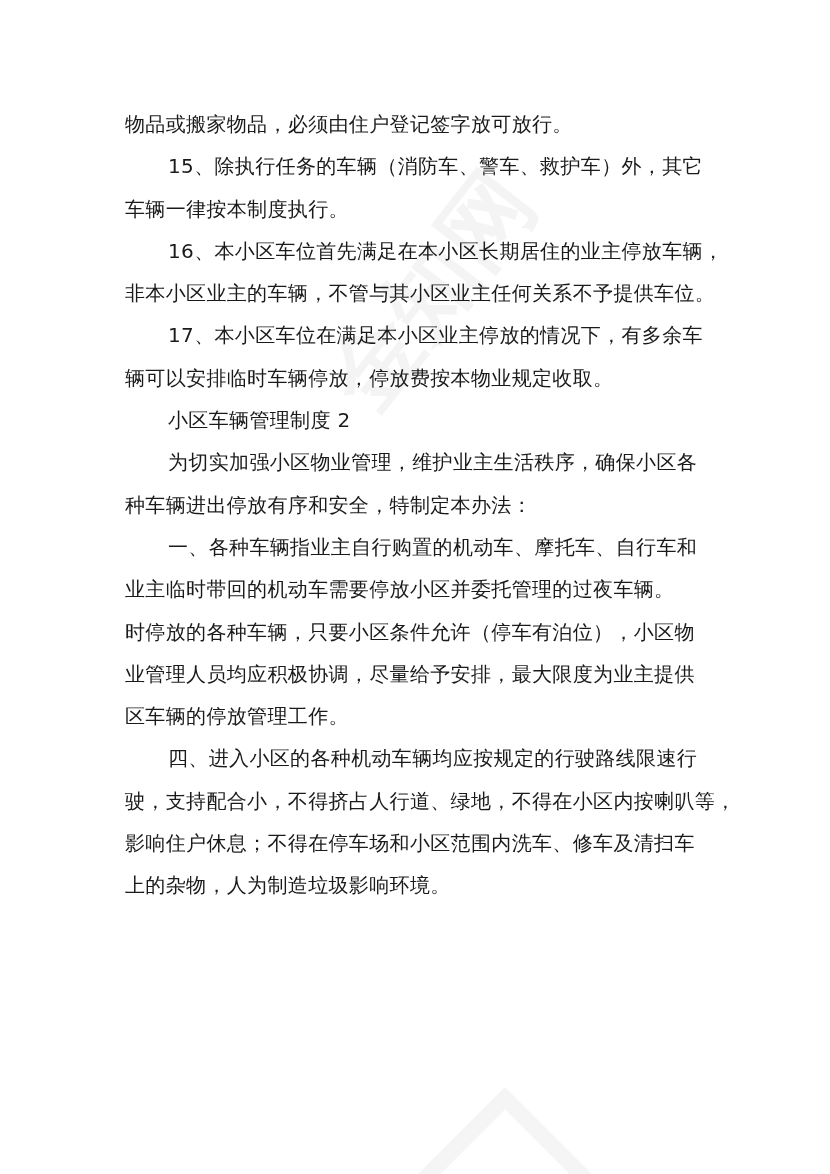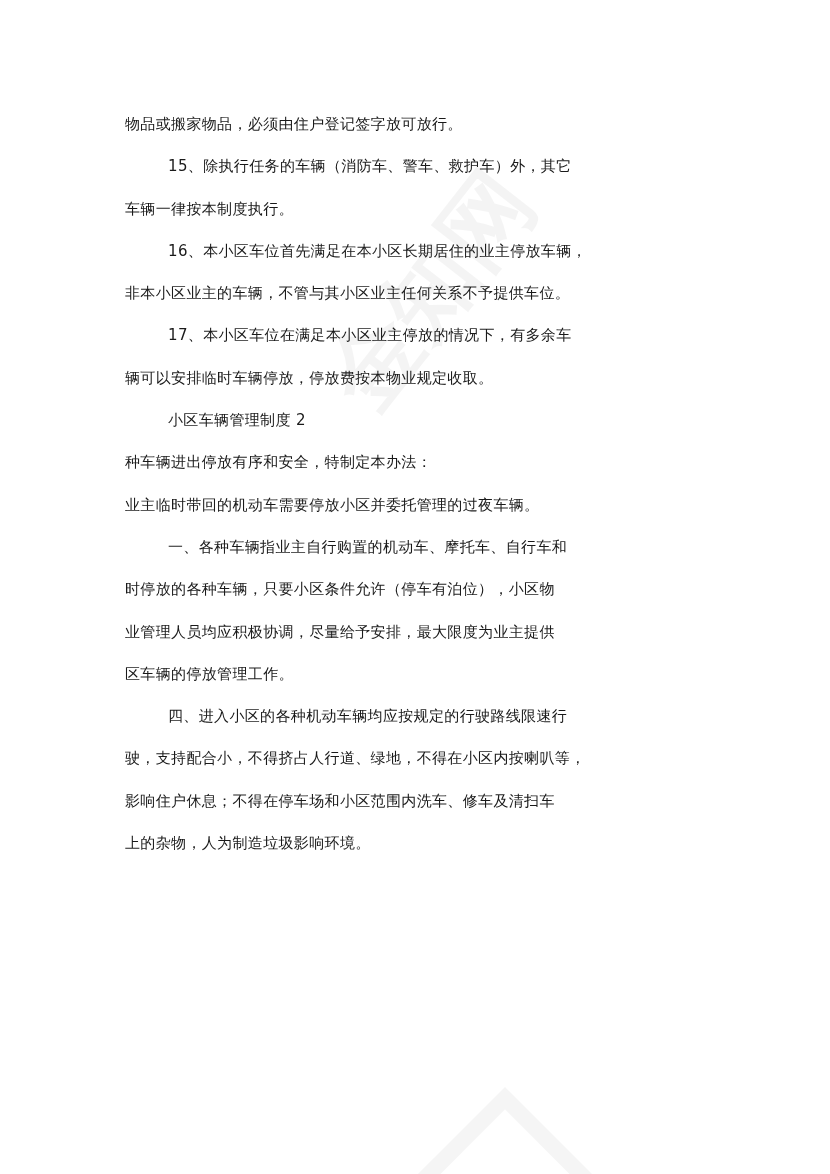--- a/index.html
+++ b/index.html
@@ -22,21 +22,21 @@
     height: 1174px;
     background: #ffffff;
   }
   .content {
     position: absolute;
     left: 125px;
     top: 103px;
     width: 585px;
   }
   .line {
-    font-size: 15px;
+    font-size: 20px;
     line-height: 42.3px;
     height: 42.3px;
     white-space: nowrap;
     letter-spacing: 0.35px;
   }
   .indent {
     padding-left: 43px;
   }
   .watermark {
     position: absolute;
@@ -73,23 +73,24 @@
 
   <div class="content">
     <div class="line">物品或搬家物品，必须由住户登记签字放可放行。</div>
     <div class="line indent">15、除执行任务的车辆（消防车、警车、救护车）外，其它</div>
     <div class="line">车辆一律按本制度执行。</div>
     <div class="line indent">16、本小区车位首先满足在本小区长期居住的业主停放车辆，</div>
     <div class="line">非本小区业主的车辆，不管与其小区业主任何关系不予提供车位。</div>
     <div class="line indent">17、本小区车位在满足本小区业主停放的情况下，有多余车</div>
     <div class="line">辆可以安排临时车辆停放，停放费按本物业规定收取。</div>
     <div class="line indent">小区车辆管理制度 2</div>
+    <div class="line indent">为切实加强小区物业管理，维护业主生活秩序，确保小区各</div>
     <div class="line">种车辆进出停放有序和安全，特制定本办法：</div>
+    <div class="line indent">一、各种车辆指业主自行购置的机动车、摩托车、自行车和</div>
     <div class="line">业主临时带回的机动车需要停放小区并委托管理的过夜车辆。</div>
-    <div class="line indent">一、各种车辆指业主自行购置的机动车、摩托车、自行车和</div>
     <div class="line">时停放的各种车辆，只要小区条件允许（停车有泊位），小区物</div>
     <div class="line">业管理人员均应积极协调，尽量给予安排，最大限度为业主提供</div>
     <div class="line">区车辆的停放管理工作。</div>
     <div class="line indent">四、进入小区的各种机动车辆均应按规定的行驶路线限速行</div>
     <div class="line">驶，支持配合小，不得挤占人行道、绿地，不得在小区内按喇叭等，</div>
     <div class="line">影响住户休息；不得在停车场和小区范围内洗车、修车及清扫车</div>
     <div class="line">上的杂物，人为制造垃圾影响环境。</div>
   </div>
 </div>
 

